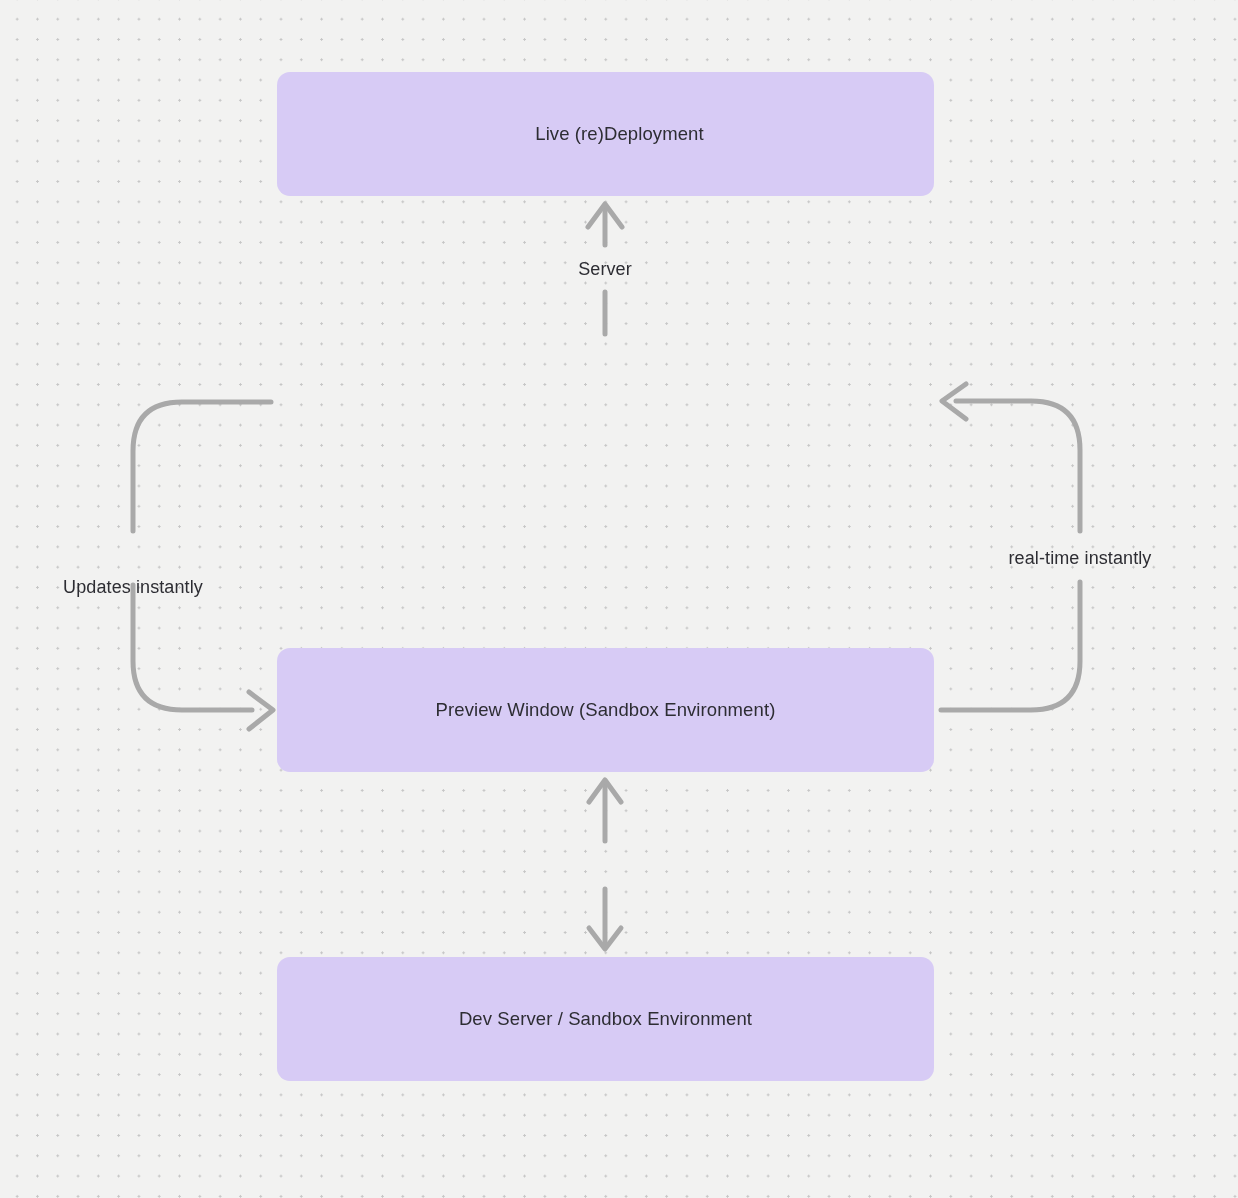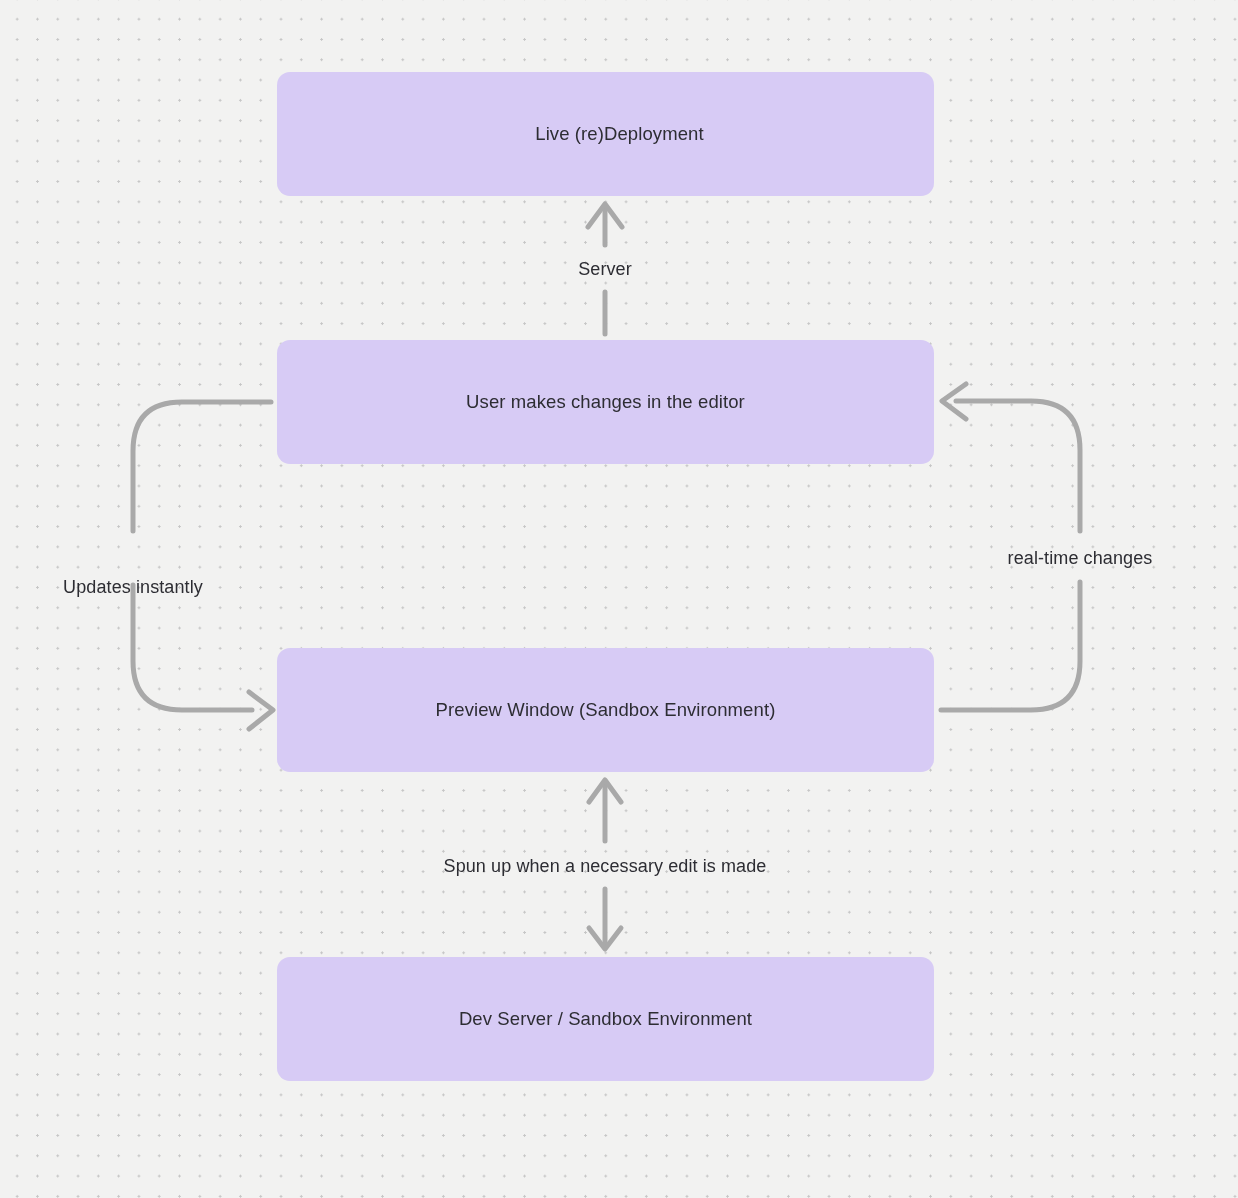--- a/index.html
+++ b/index.html
@@ -93,30 +93,26 @@
       <path d="M589 802 L605 780 L621 802"></path>
       <path d="M605 889 L605 946"></path>
       <path d="M589 928 L605 949 L621 928"></path>
     </g>
   </svg>
 
   <div class="node node-live">
     <span>Live (re)Deployment</span>
   </div>
 
-  <div class="node node-user">
-    <span>User makes changes in the editor</span>
-  </div>
 
   <div class="node node-preview">
     <span>Preview Window (Sandbox Environment)</span>
   </div>
 
   <div class="node node-dev">
     <span>Dev Server / Sandbox Environment</span>
   </div>
 
   <div class="edge-label label-publish">Server</div>
   <div class="edge-label label-updates">Updates instantly</div>
-  <div class="edge-label label-realtime">real-time changes</div>
-  <div class="edge-label label-spunup">Spun up when a necessary edit is made</div>
+  <div class="edge-label label-realtime">real-time instantly</div>
 
 </div>
 
 </body></html>

